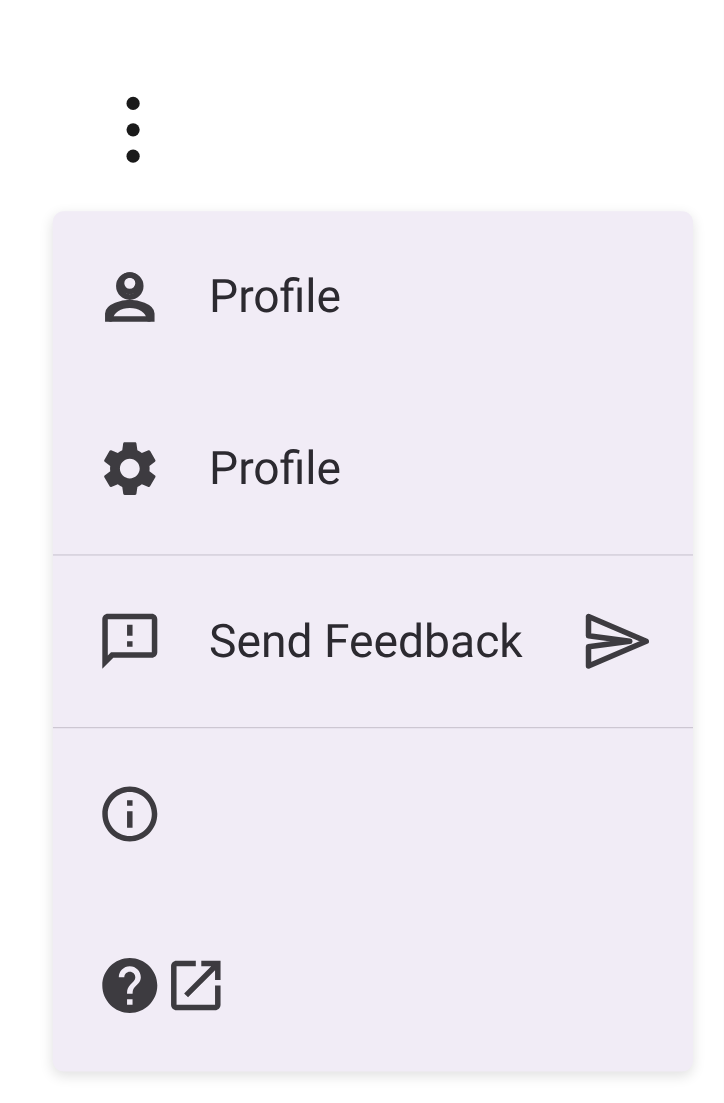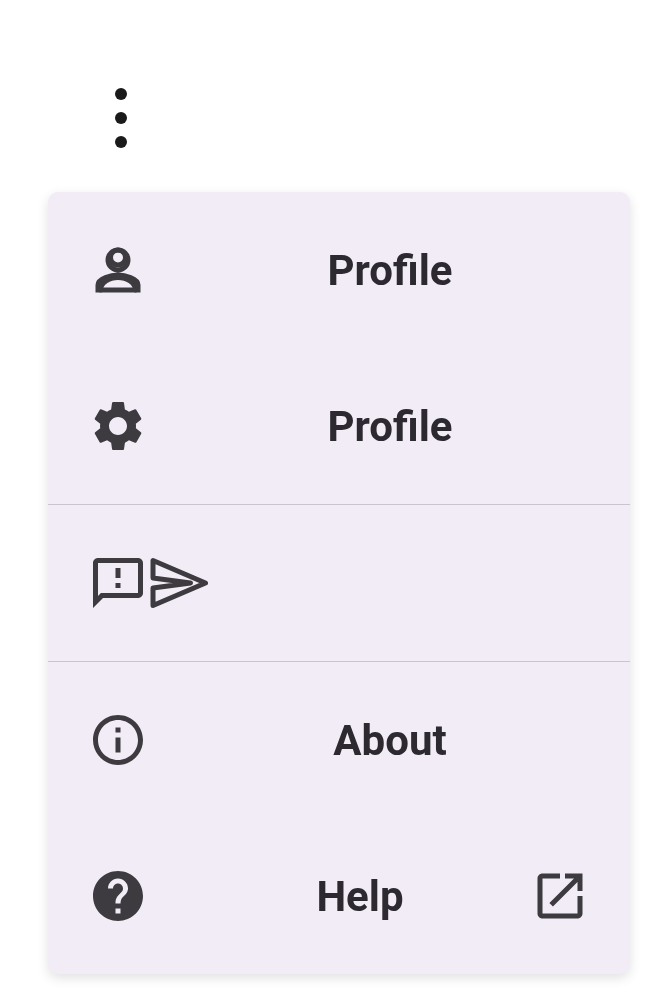--- a/index.html
+++ b/index.html
@@ -58,24 +58,23 @@
       justify-content: center;
     }
     .menu-icon svg {
       width: 60px;
       height: 60px;
       fill: #3d3b40;
     }
     .menu-label {
       margin-left: 42px;
       font-size: 42px;
-      font-weight: 700;
+      font-weight: 400;
       color: #2c2a30;
       flex-grow: 1;
-      text-align: center;
     }
     .menu-trailing {
       width: 60px;
       height: 60px;
       flex-shrink: 0;
       display: flex;
       align-items: center;
       justify-content: center;
     }
     .menu-trailing svg {
@@ -121,45 +120,44 @@
   </div>
 
   <div class="divider"></div>
 
   <div class="menu-item">
     <span class="menu-icon">
       <svg viewBox="0 0 24 24">
           <path d="M20 2H4c-1.1 0-2 .9-2 2v18l4-4h14c1.1 0 2-.9 2-2V4c0-1.1-.9-2-2-2zm0 14H5.17L4 17.17V4h16v12zM11 12h2v2h-2zm0-6h2v4h-2z"></path>
         </svg>
     </span>
+    <span class="menu-label">Send Feedback</span>
     <span class="menu-trailing">
       <svg viewBox="0 0 24 24">
           <path d="M2.01 21L23 12 2.01 3 2 10l15 2-15 2z" fill="none" stroke="#3d3b40" stroke-width="2" stroke-linejoin="round"></path>
         </svg>
     </span>
   </div>
 
   <div class="divider"></div>
 
   <div class="menu-item">
     <span class="menu-icon">
       <svg viewBox="0 0 24 24">
           <path d="M11 7h2v2h-2zm0 4h2v6h-2zm1-9C6.48 2 2 6.48 2 12s4.48 10 10 10 10-4.48 10-10S17.52 2 12 2zm0 18c-4.41 0-8-3.59-8-8s3.59-8 8-8 8 3.59 8 8-3.59 8-8 8z"></path>
         </svg>
     </span>
-    <span class="menu-label">About</span>
   </div>
 
   <div class="menu-item">
     <span class="menu-icon">
       <svg viewBox="0 0 24 24">
           <path d="M12 2C6.48 2 2 6.48 2 12s4.48 10 10 10 10-4.48 10-10S17.52 2 12 2zm1 17h-2v-2h2v2zm2.07-7.75l-.9.92C13.45 12.9 13 13.5 13 15h-2v-.5c0-1.1.45-2.1 1.17-2.83l1.24-1.26c.37-.36.59-.86.59-1.41 0-1.1-.9-2-2-2s-2 .9-2 2H8c0-2.21 1.79-4 4-4s4 1.79 4 4c0 .88-.36 1.68-.93 2.25z"></path>
         </svg>
     </span>
-    <span class="menu-label">Help</span>
     <span class="menu-trailing">
       <svg viewBox="0 0 24 24">
           <path d="M19 19H5V5h7V3H5c-1.11 0-2 .9-2 2v14c0 1.1.89 2 2 2h14c1.1 0 2-.9 2-2v-7h-2v7zM14 3v2h3.59l-9.83 9.83 1.41 1.41L19 6.41V10h2V3h-7z"></path>
         </svg>
     </span>
   </div>
 
 </div>
 
 </body></html>

